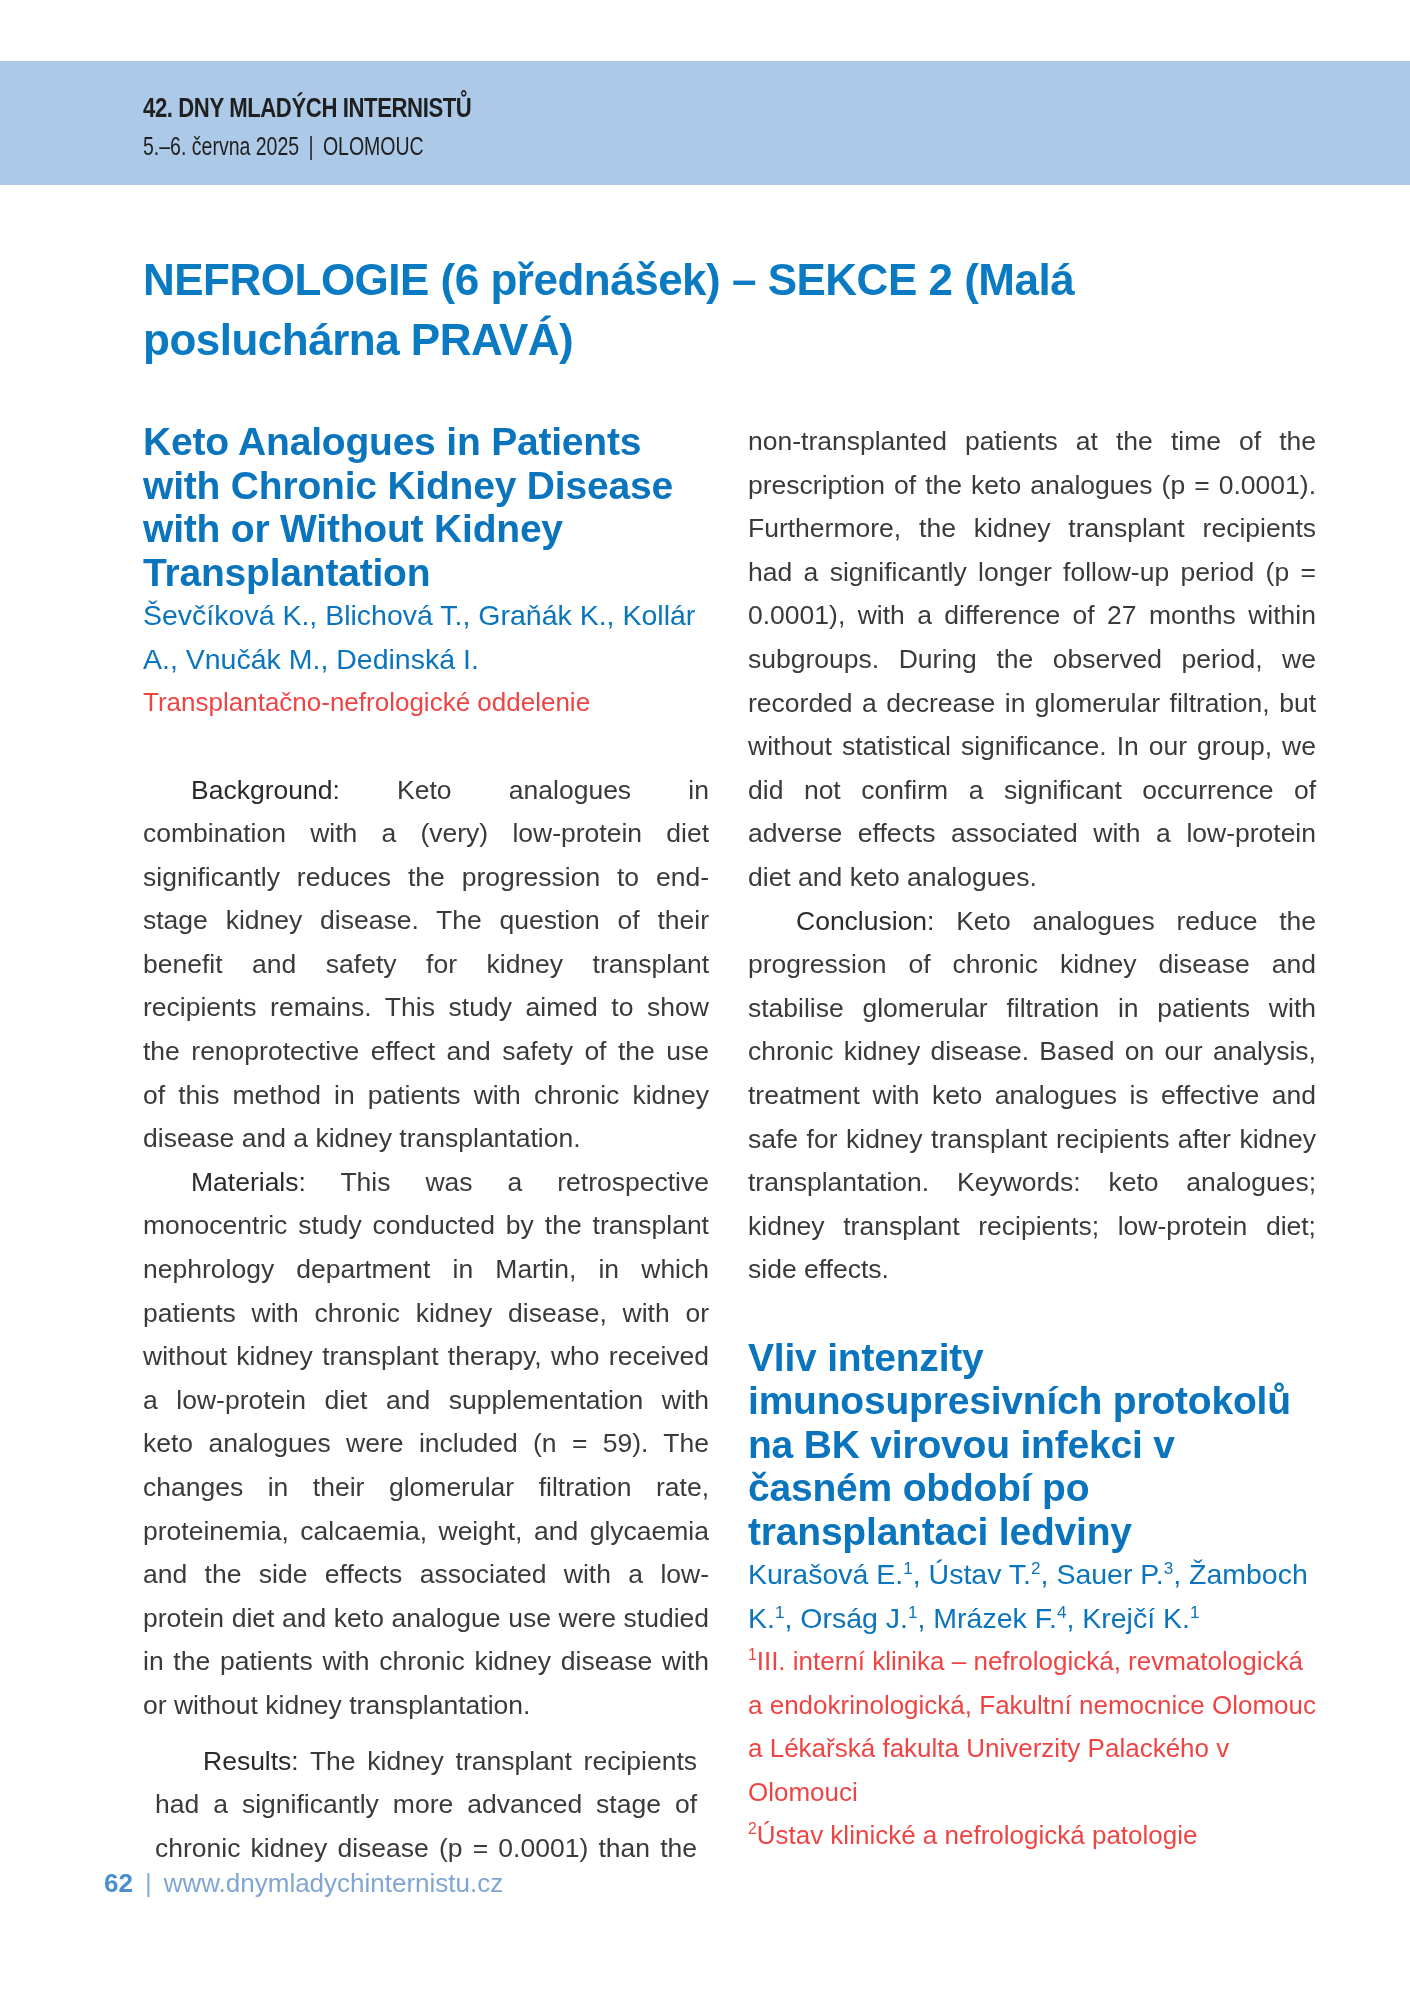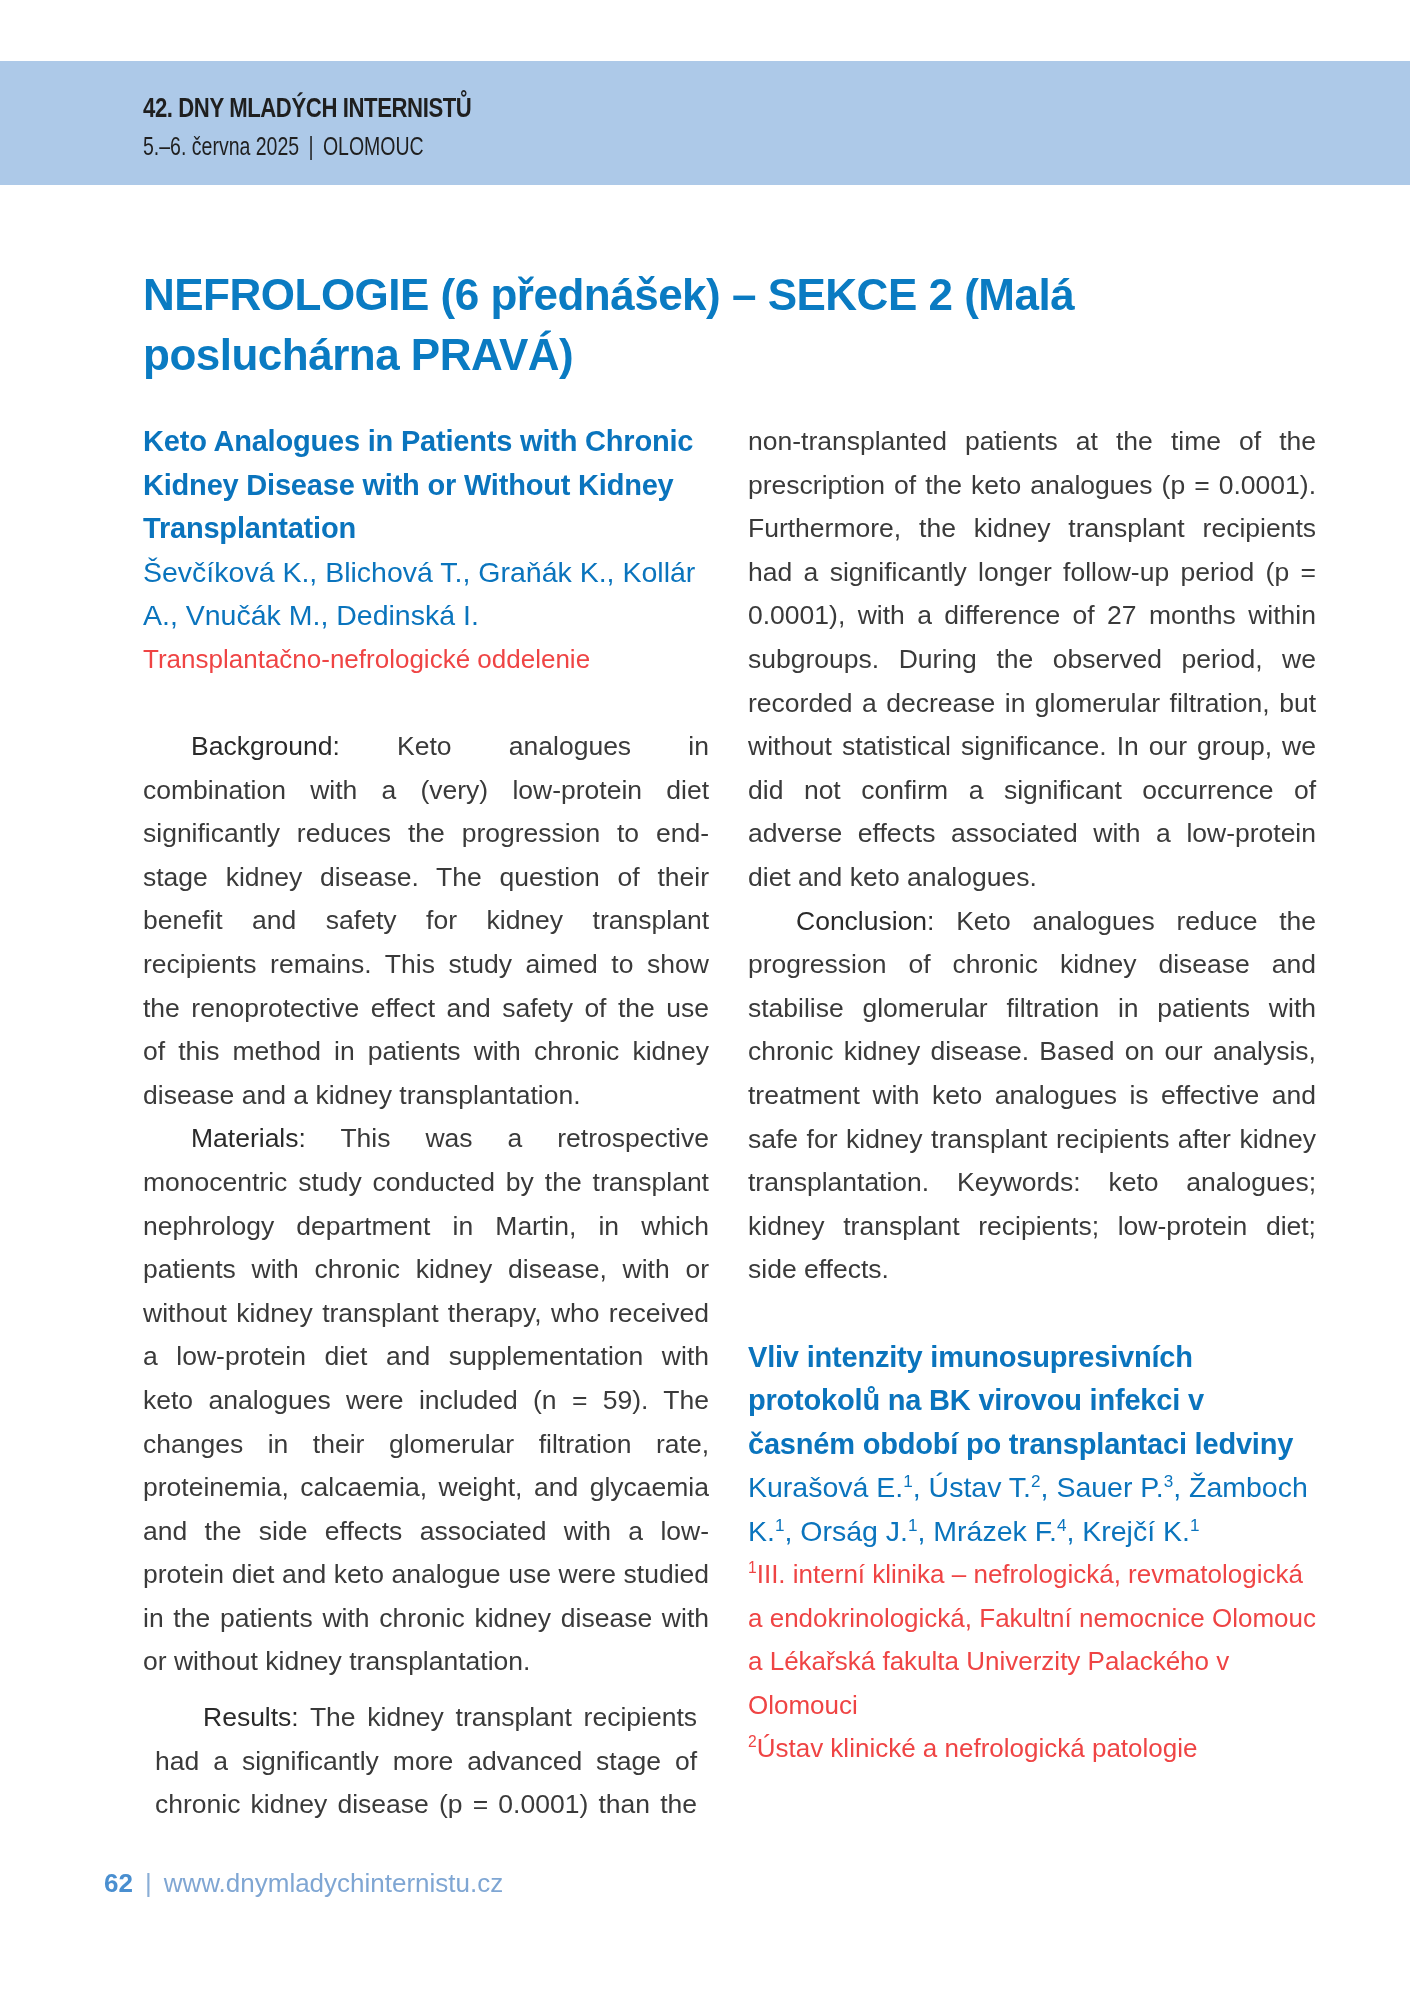--- a/index.html
+++ b/index.html
@@ -17,29 +17,29 @@
     font-weight: bold; font-size: 27px; letter-spacing: -0.5px; color: #1f1f1f;
     transform: scaleX(0.82); transform-origin: left top; white-space: nowrap;
   }
   .header-sub {
     position: absolute; left: 143px; top: 132px;
     font-size: 25px; color: #1f1f1f;
     transform: scaleX(0.78); transform-origin: left top; white-space: nowrap;
   }
   .header-sub .sep { padding: 0 12px; }
   .section-title {
-    position: absolute; left: 143px; top: 265px; width: 1000px;
+    position: absolute; left: 143px; top: 250px; width: 1000px;
     font-size: 44px; line-height: 60px; font-weight: bold; color: #0a7bc2;
     letter-spacing: -0.5px;
   }
   .col { position: absolute; top: 420px; width: 566px; }
   .col-left { left: 143px; }
   .col-right { left: 748px; width: 568px; }
   .art-title {
-    font-weight: bold; color: #0a74bd; font-size: 29px; line-height: 43.5px;
+    font-weight: bold; color: #0a74bd; font-size: 39px; line-height: 43.5px;
     letter-spacing: -0.2px;
   }
   .authors { color: #0a74bd; font-size: 28.5px; line-height: 43.5px; }
   .affil { color: #ef4444; font-size: 26px; line-height: 43.5px; font-weight: normal; }
   .para {
     font-size: 26.5px; line-height: 43.6px; text-align: justify; color: #3a3a3a;
     hyphens: auto;
   }
   .para.indent { text-indent: 48px; }
   .para .lbl { font-weight: normal; color: #2a2a2a; }

